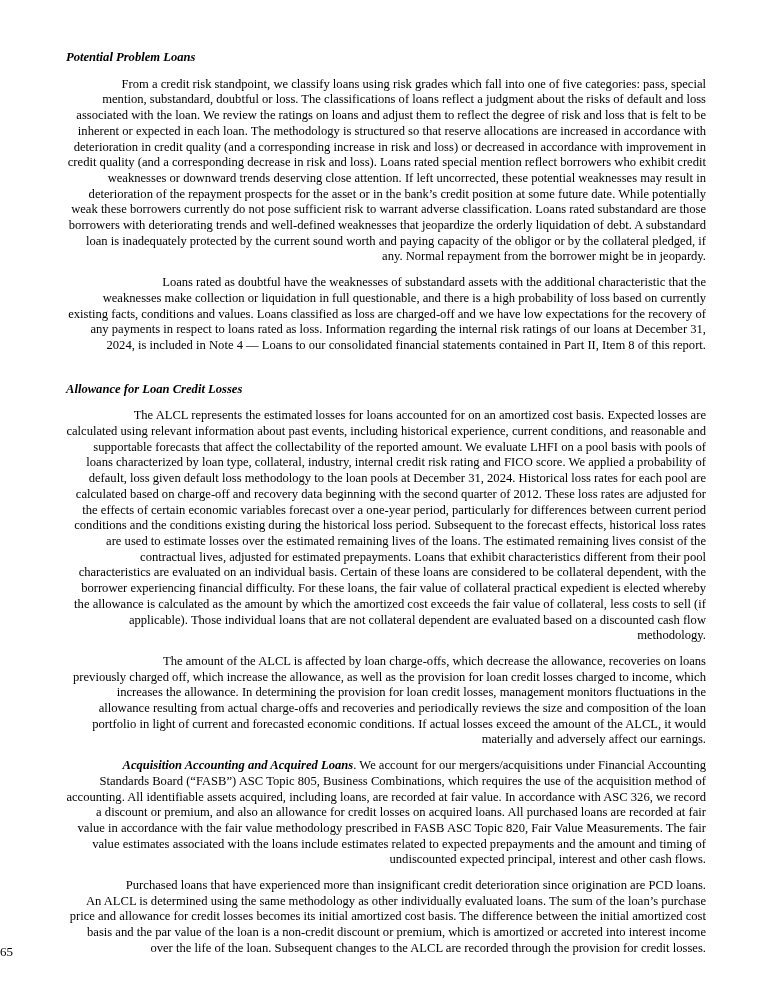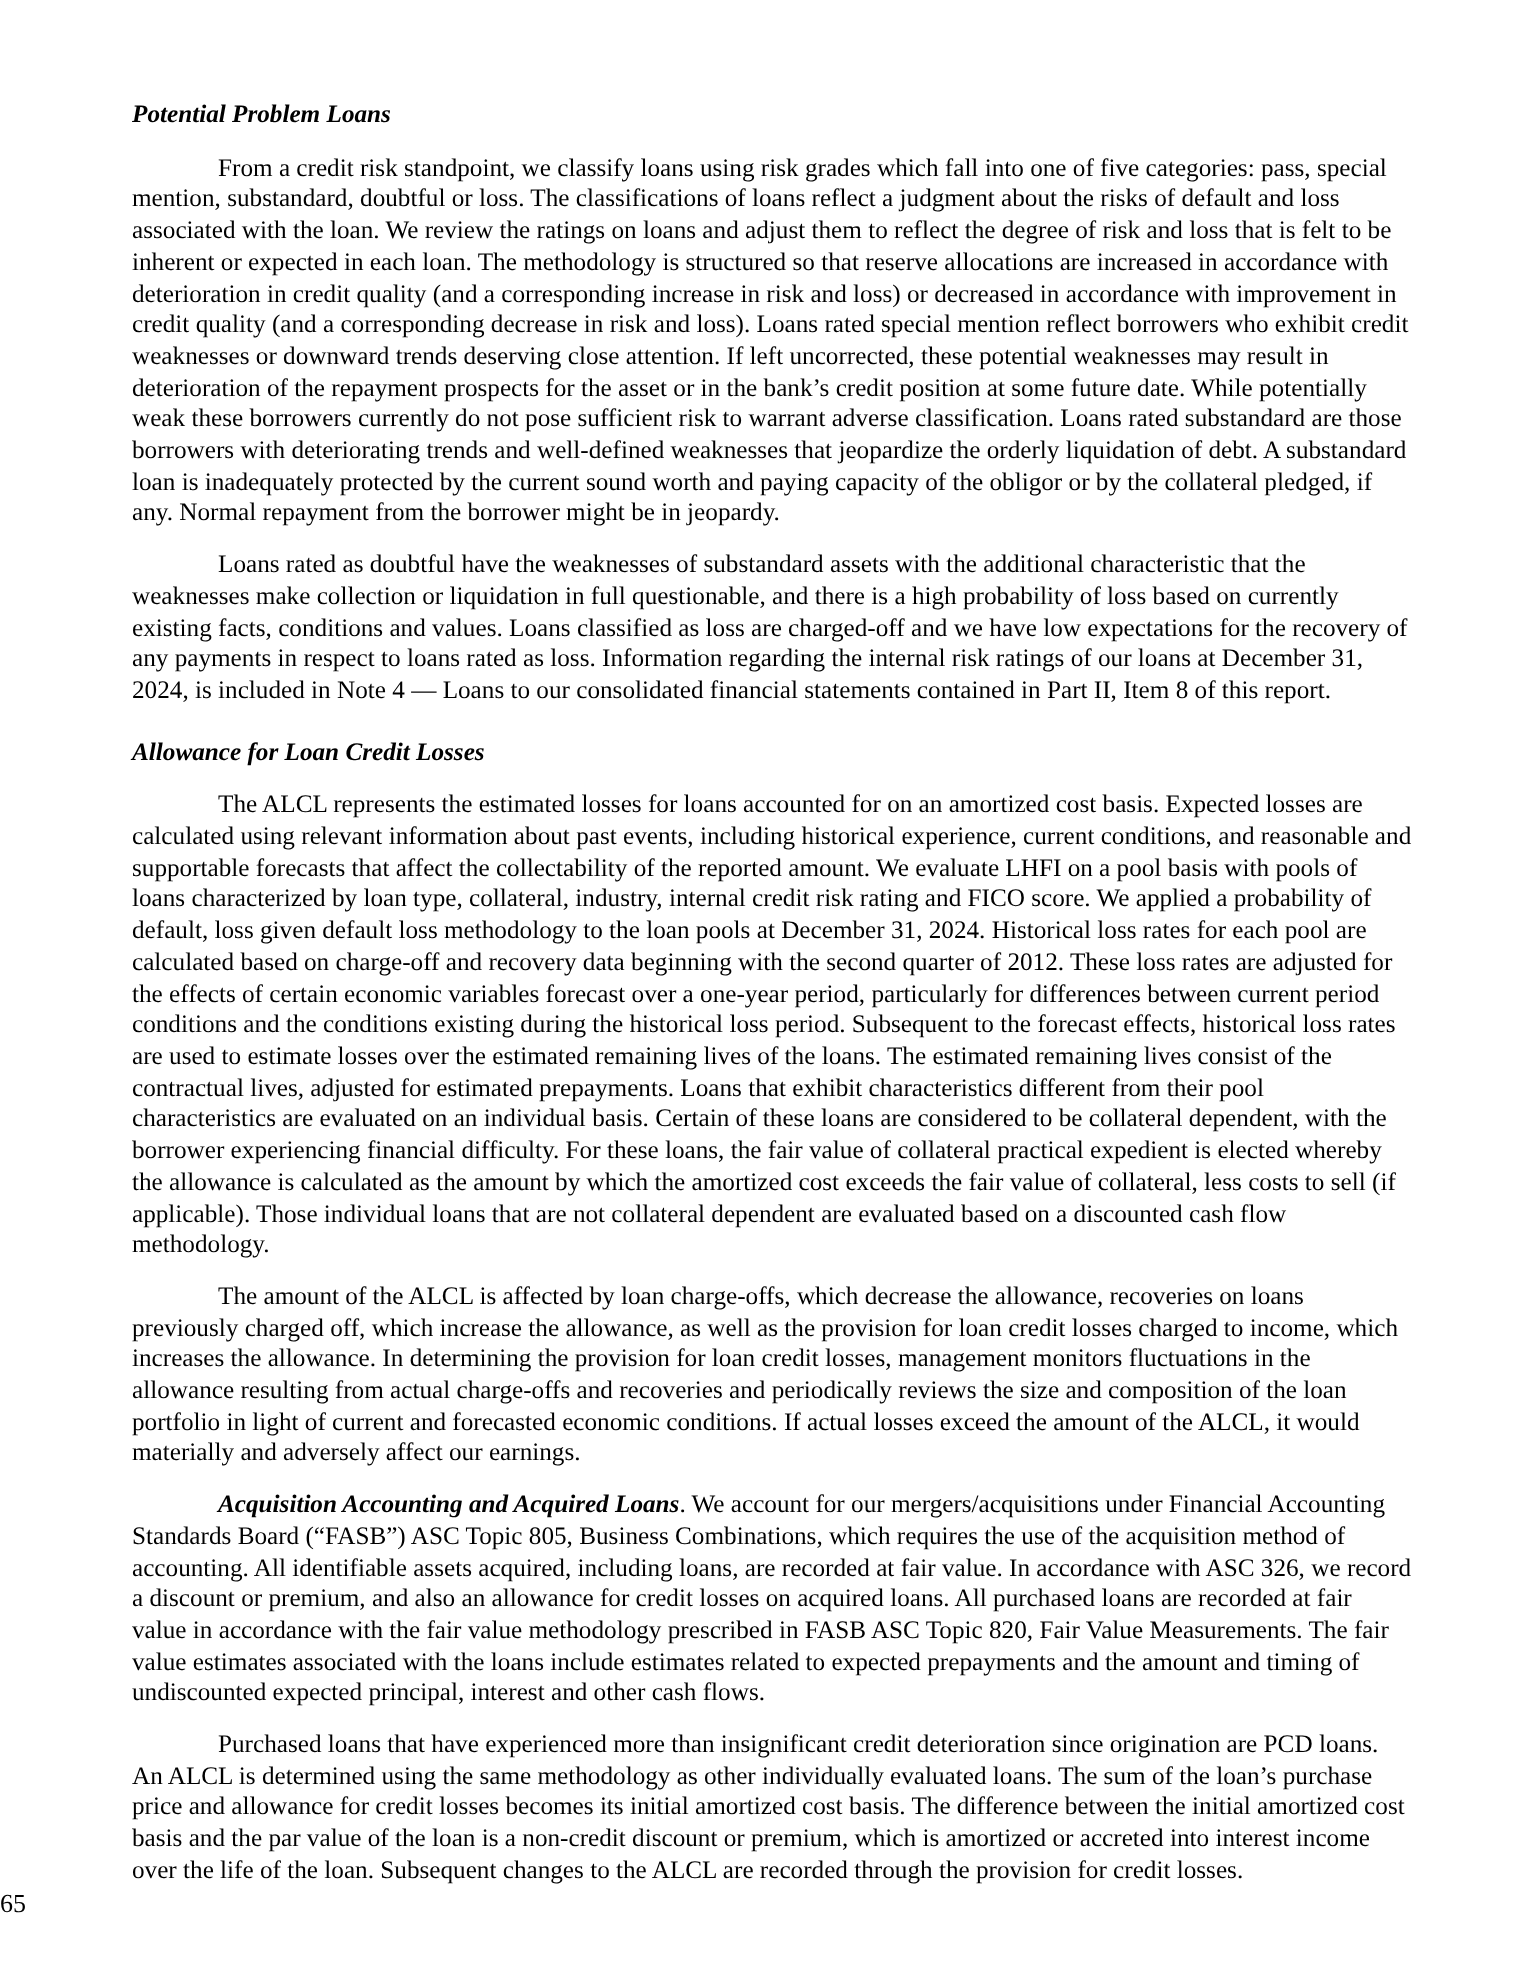--- a/index.html
+++ b/index.html
@@ -28,25 +28,26 @@
     text-align: left;
   }
   .section-heading {
     font-weight: bold;
     font-style: italic;
     font-size: 12.6px;
     line-height: 15.7px;
     margin: 0 0 11px 0;
   }
   .section-heading.not-first {
-    margin-top: 15px;
+    margin-top: 28px;
   }
   p.body-para {
     margin: 0 0 10px 0;
     text-indent: 43px;
+    text-align: right;
   }
   .inline-italic {
   }
   .inline-lead {
     font-weight: bold;
     font-style: italic;
     margin-top: 29px;
   }
   .page-footer {
     position: absolute;

